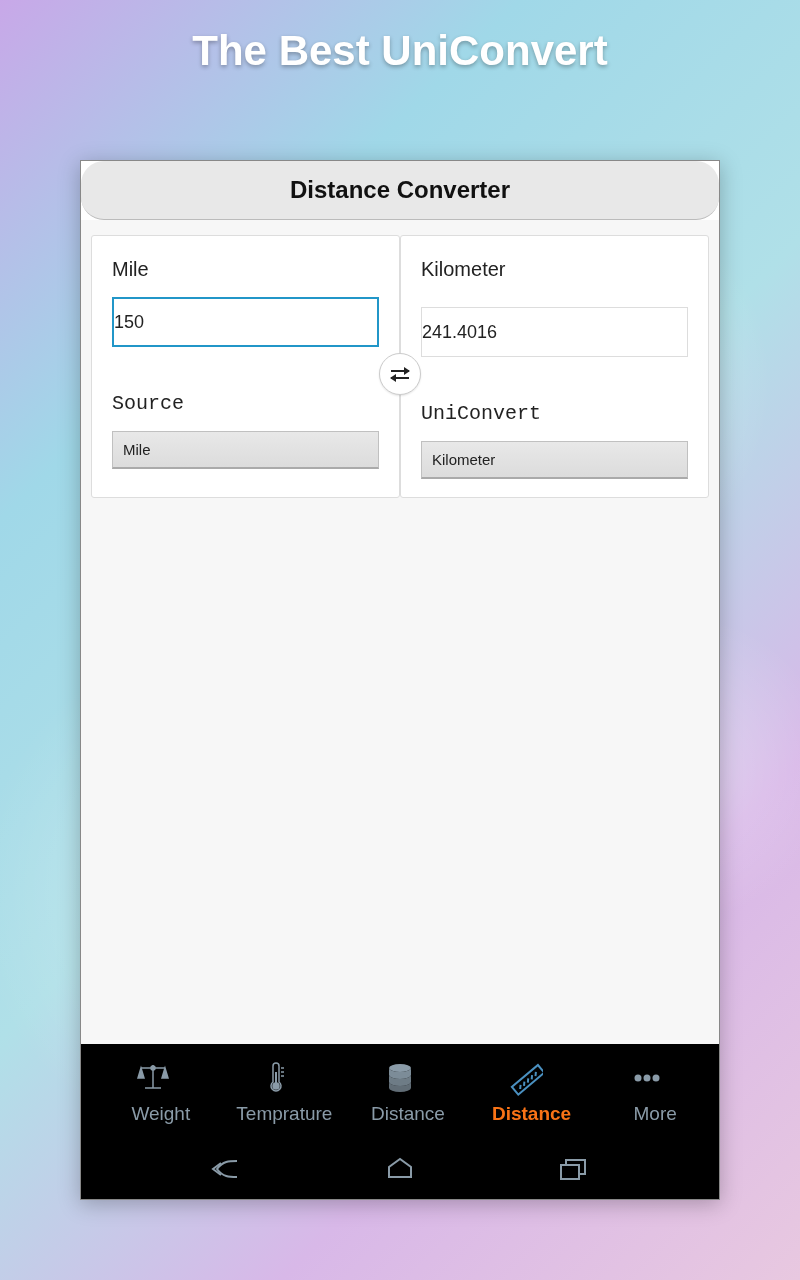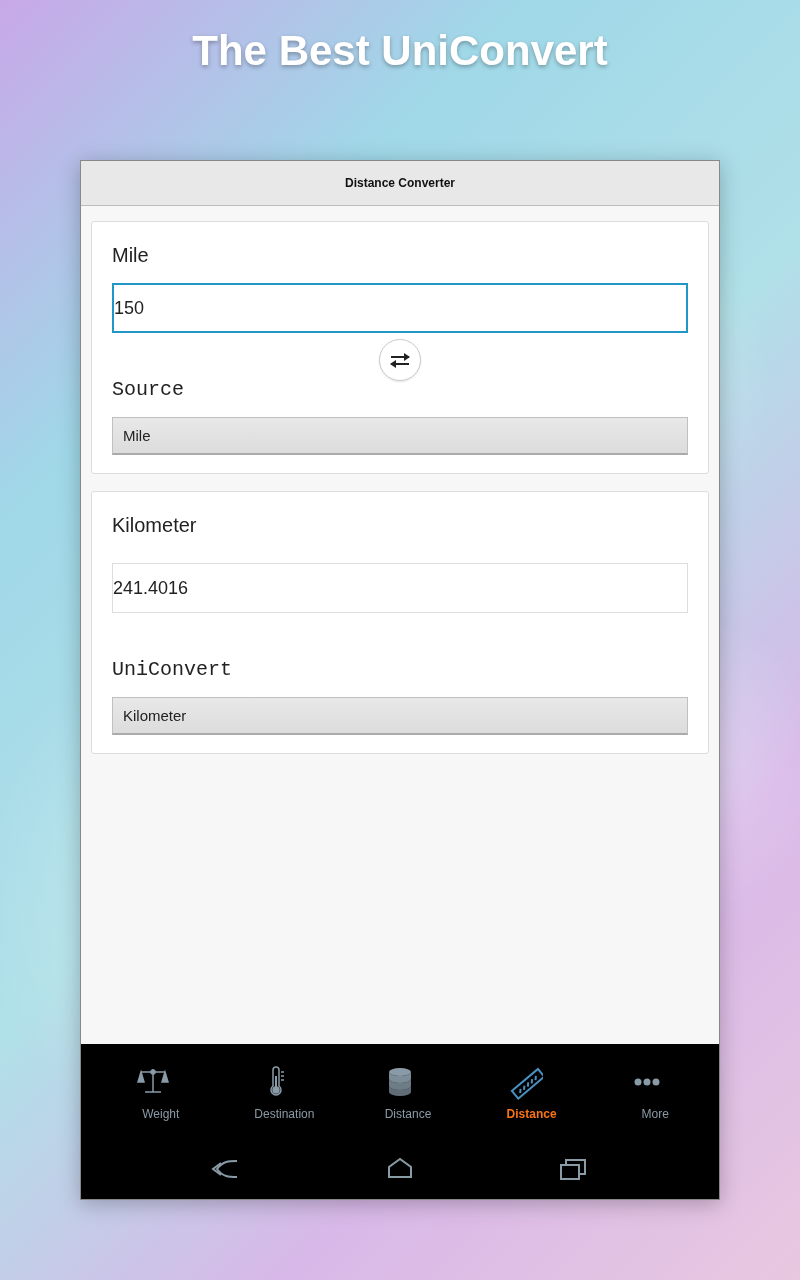--- a/index.html
+++ b/index.html
@@ -39,34 +39,33 @@
       border: 1px solid #888;
       box-shadow: 0 4px 20px rgba(0,0,0,0.25);
       display: flex;
       flex-direction: column;
     }
     .app-header {
       background: #e8e8e8;
       border-bottom: 1px solid #bbb;
       padding: 15px 0;
       text-align: center;
-      font-size: 12px;
+      font-size: 24px;
       font-weight: bold;
       color: #111;
+      border-radius: 23px;
     }
     .content-area {
       flex: 1;
       background: #f7f7f7;
       padding: 15px 10px;
       position: relative;
     }
     .converter-row {
       display: flex;
-      gap: 17px;
-      flex-direction: column;
     }
     .panel {
       flex: 1;
       background: #fff;
       border: 1px solid #ddd;
       border-radius: 3px;
       padding: 22px 20px 18px 20px;
     }
     .panel-label {
       font-size: 20px;
@@ -163,21 +162,21 @@
       flex: 1;
     }
     .tab-icon {
       width: 38px;
       height: 38px;
       display: flex;
       align-items: center;
       justify-content: center;
     }
     .tab-label {
-      font-size: 12px;
+      font-size: 19px;
       color: #8a9ba8;
       margin-left: 16px;
     }
     .tab-item.active .tab-label {
       color: #f97316;
       font-weight: bold;
     }
     .tab-item.active svg { stroke: #4a90c0; fill: #4a90c0; }
     .nav-bar {
       background: #000;
@@ -260,21 +259,21 @@
       <span class="tab-icon">
         <svg width="36" height="36" viewBox="0 0 36 36" fill="none" stroke="#8a9ba8" stroke-width="1.5">
           <path d="M15 6 L15 22 A5 5 0 1 0 21 22 L21 6 A3 3 0 0 0 15 6 Z"></path>
           <circle cx="18" cy="26" r="3" fill="#8a9ba8"></circle>
           <line x1="18" y1="12" x2="18" y2="24" stroke-width="2"></line>
           <line x1="23" y1="8" x2="26" y2="8"></line>
           <line x1="23" y1="12" x2="26" y2="12"></line>
           <line x1="23" y1="16" x2="26" y2="16"></line>
         </svg>
       </span>
-      <span class="tab-label">Destination</span>
+      <span class="tab-label">Temprature</span>
     </div>
 
     <div class="tab-item">
       <span class="tab-icon">
         <svg width="36" height="36" viewBox="0 0 36 36" fill="#8a9ba8">
           <ellipse cx="18" cy="8" rx="11" ry="4"></ellipse>
           <path d="M7 8 L7 15 A11 4 0 0 0 29 15 L29 8 A11 4 0 0 1 7 8 Z" opacity="0.9"></path>
           <path d="M7 15 L7 22 A11 4 0 0 0 29 22 L29 15 A11 4 0 0 1 7 15 Z" opacity="0.8"></path>
           <path d="M7 22 L7 28 A11 4 0 0 0 29 28 L29 22 A11 4 0 0 1 7 22 Z" opacity="0.7"></path>
         </svg>

